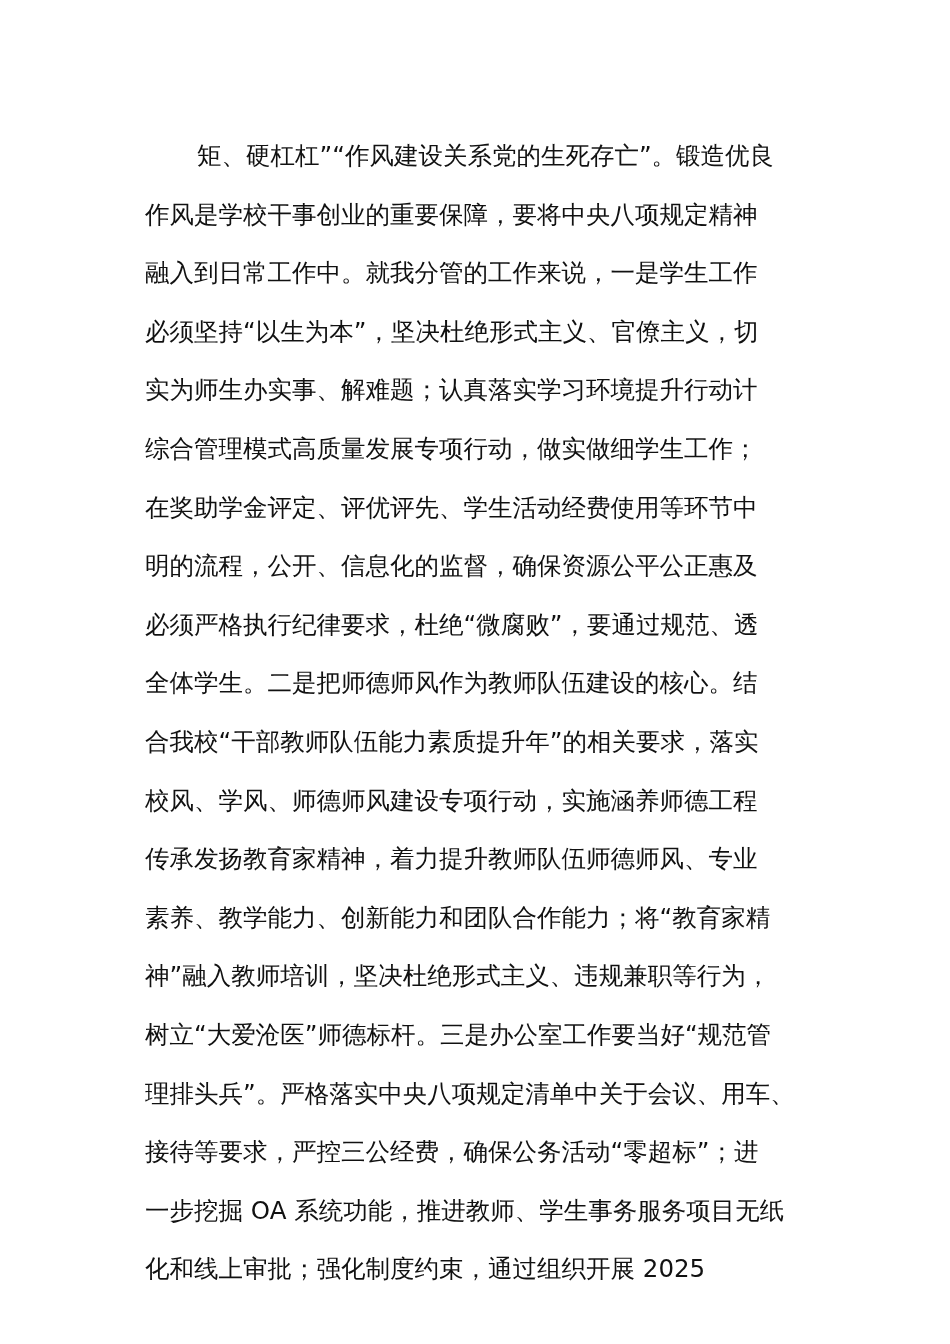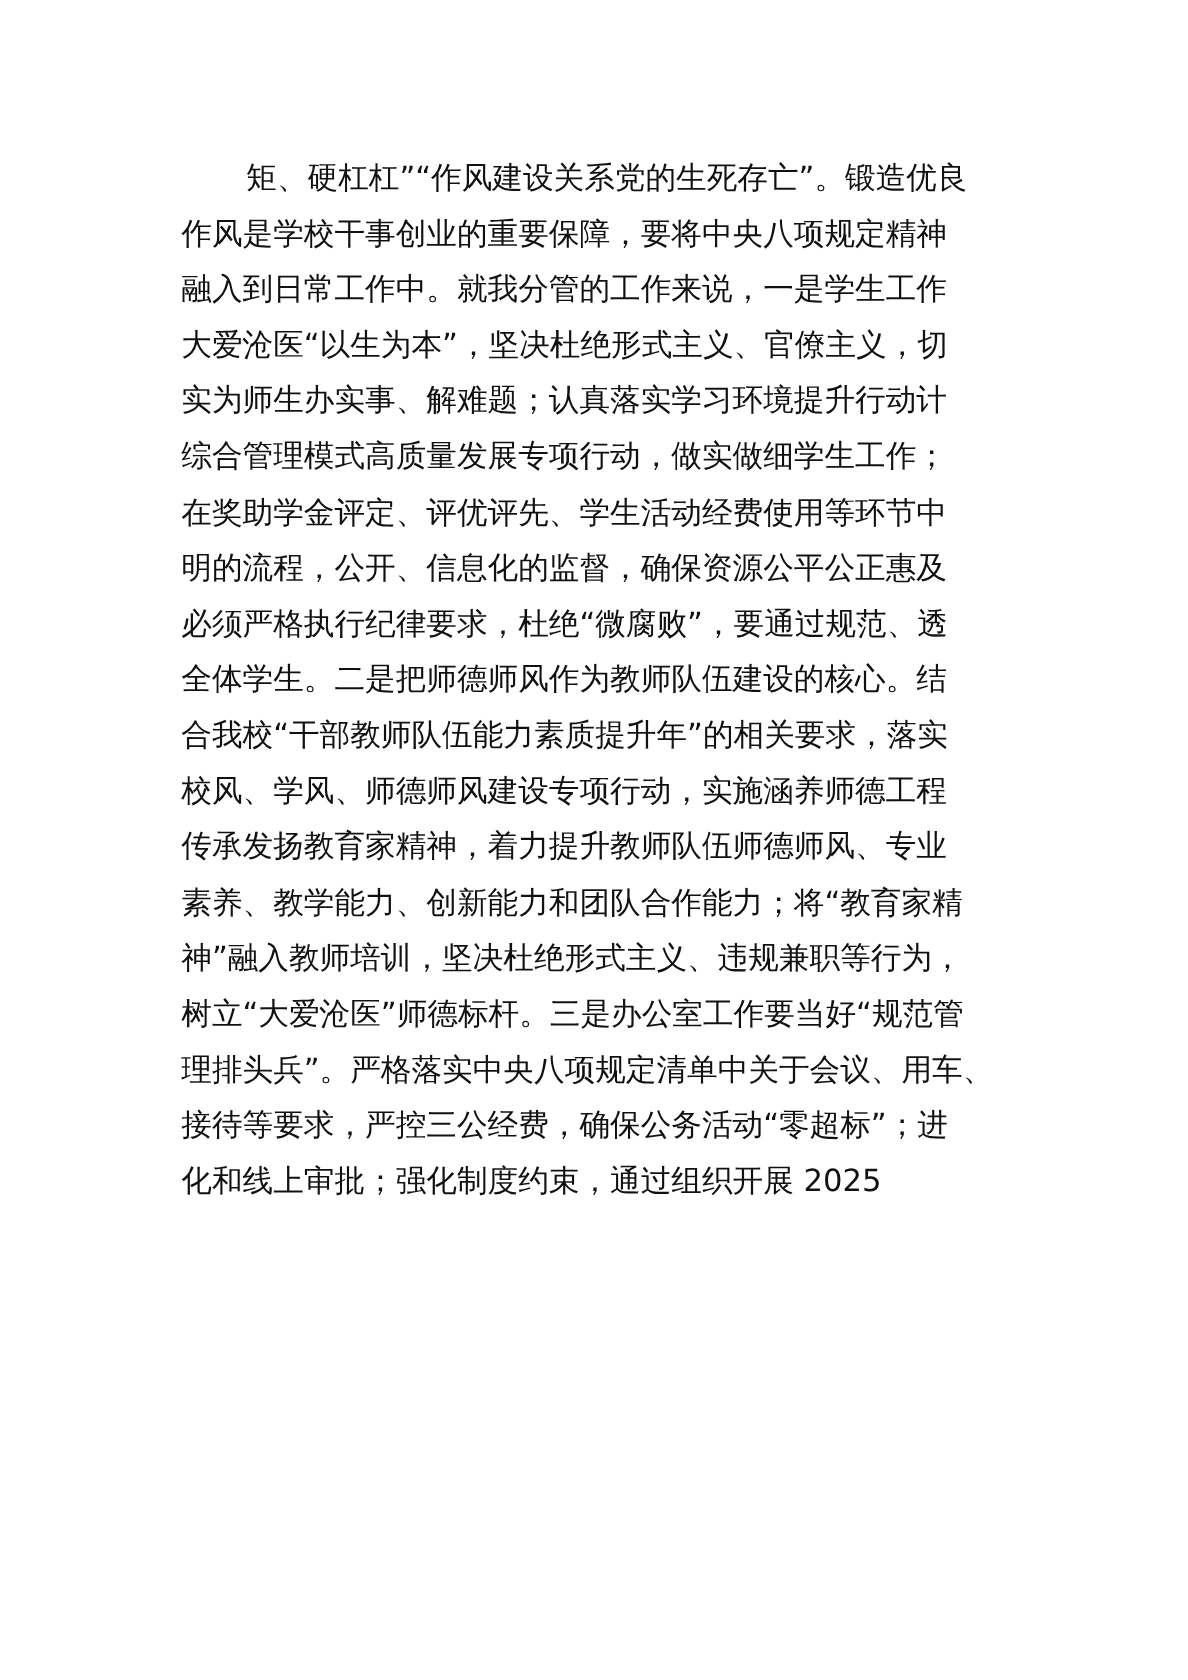--- a/index.html
+++ b/index.html
@@ -5,41 +5,42 @@
     html, body { margin: 0; padding: 0; background: #ffffff; }
     body { width: 950px; height: 1344px; position: relative; overflow: hidden; }
     .page {
       position: absolute; left: 0; top: 0; width: 950px; height: 1344px; background: #ffffff;
     }
     .body-text {
       position: absolute; left: 145px; top: 120px; width: 700px;
       font-family: "DejaVu Sans", "Liberation Sans", sans-serif;
       font-size: 24.5px; line-height: 44.6px; color: #111111;
     }
-    .line { display: block; white-space: nowrap; height: 44.6px; }
+    .line { display: block; white-space: nowrap; height: 44.6px; margin-top: 14px; }
     .line.indent { padding-left: 52px; }
   </style>
 </head>
 <body>
 
 <div class="page">
   <div class="body-text">
     <span class="line indent">矩、硬杠杠”“作风建设关系党的生死存亡”。锻造优良</span>
     <span class="line">作风是学校干事创业的重要保障，要将中央八项规定精神</span>
     <span class="line">融入到日常工作中。就我分管的工作来说，一是学生工作</span>
-    <span class="line">大爱沧医“以生为本”，坚决杜绝形式主义、官僚主义，切</span>
+    <span class="line">必须坚持“以生为本”，坚决杜绝形式主义、官僚主义，切</span>
     <span class="line">实为师生办实事、解难题；认真落实学习环境提升行动计</span>
     <span class="line">综合管理模式高质量发展专项行动，做实做细学生工作；</span>
     <span class="line">在奖助学金评定、评优评先、学生活动经费使用等环节中</span>
     <span class="line">明的流程，公开、信息化的监督，确保资源公平公正惠及</span>
     <span class="line">必须严格执行纪律要求，杜绝“微腐败”，要通过规范、透</span>
     <span class="line">全体学生。二是把师德师风作为教师队伍建设的核心。结</span>
     <span class="line">合我校“干部教师队伍能力素质提升年”的相关要求，落实</span>
     <span class="line">校风、学风、师德师风建设专项行动，实施涵养师德工程</span>
     <span class="line">传承发扬教育家精神，着力提升教师队伍师德师风、专业</span>
     <span class="line">素养、教学能力、创新能力和团队合作能力；将“教育家精</span>
     <span class="line">神”融入教师培训，坚决杜绝形式主义、违规兼职等行为，</span>
     <span class="line">树立“大爱沧医”师德标杆。三是办公室工作要当好“规范管</span>
     <span class="line">理排头兵”。严格落实中央八项规定清单中关于会议、用车、</span>
     <span class="line">接待等要求，严控三公经费，确保公务活动“零超标”；进</span>
+    <span class="line">一步挖掘 OA 系统功能，推进教师、学生事务服务项目无纸</span>
     <span class="line">化和线上审批；强化制度约束，通过组织开展 2025</span>
   </div>
 </div>
 
 </body></html>

